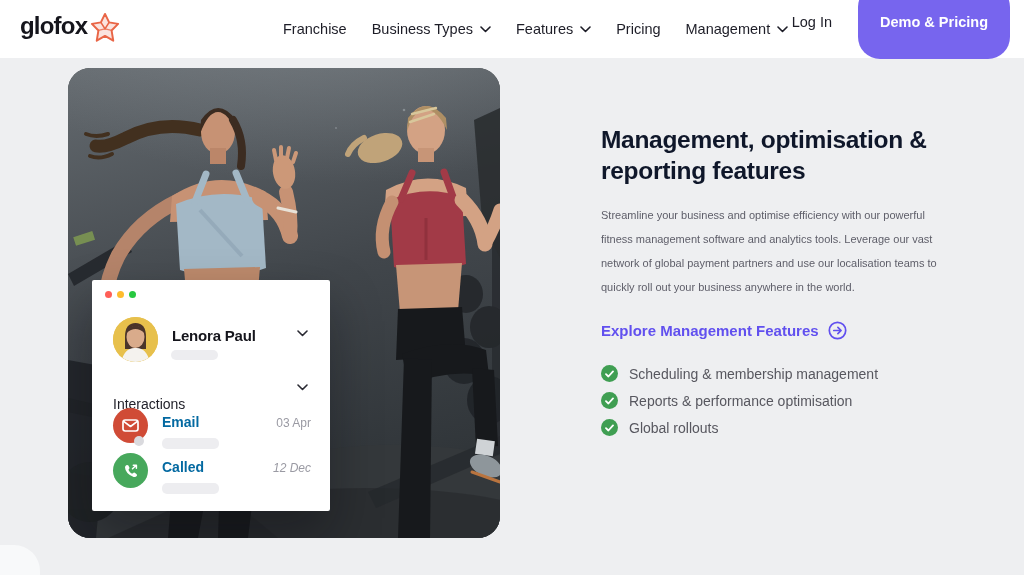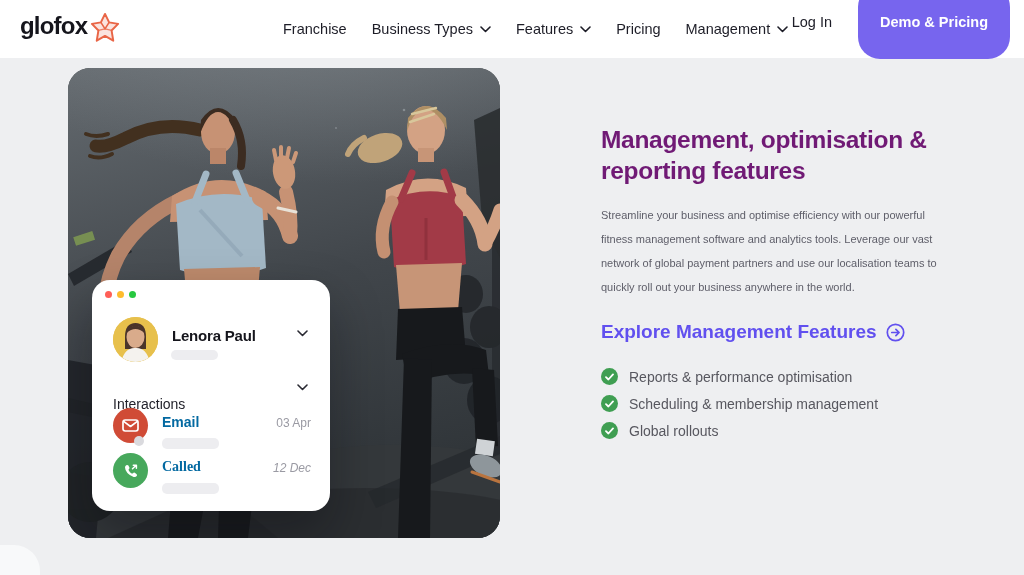--- a/index.html
+++ b/index.html
@@ -57,21 +57,21 @@
 
   .media {
     position: absolute; left: 68px; top: 10px; width: 432px; height: 470px;
     border-radius: 22px; overflow: hidden; background: #3a3f43;
   }
   .media svg.scene { display: block; width: 432px; height: 470px; }
 
   
   .crm-card {
     position: absolute; left: 24px; top: 212px; width: 238px; height: 231px;
-    background: #ffffff; border-radius: 18px;
+    background: #ffffff; border-radius: 2px;
     box-shadow: 0 24px 50px rgba(8,10,14,0.35);
   }
   .window-dots { position: absolute; top: 11px; left: 13px; display: flex; gap: 5px; }
   .window-dot { width: 7px; height: 7px; border-radius: 50%; }
   .dot-red { background: #ff5f57; }
   .dot-yellow { background: #febc2e; }
   .dot-green { background: #28c840; }
 
   .avatar {
     position: absolute; left: 21px; top: 37px; width: 45px; height: 45px;
@@ -99,37 +99,37 @@
     display: flex; align-items: center; justify-content: center; z-index: 2;
   }
   .icon-email { top: 128px; background: #d04b36; }
   .icon-call  { top: 173px; background: #47a85c; }
   .timeline-dot {
     position: absolute; left: 42px; top: 156px; width: 10px; height: 10px;
     border-radius: 50%; background: #dadade; z-index: 3;
   }
   .int-label { position: absolute; left: 70px; font-size: 14px; font-weight: bold; color: #0369a1; }
   .lbl-email { top: 134px; }
-  .lbl-call  { top: 179px; font-family: Liberation Serif, serif; }
+  .lbl-call  { top: 179px; }
   .int-date { position: absolute; right: 19px; font-size: 12px; color: #9a9aa3; }
   .date-email { top: 136px; }
   .date-call  { top: 181px; font-style: italic; }
 
   
   .copy { position: absolute; left: 601px; top: 66px; width: 352px; }
   .headline {
     font-size: 24.5px; line-height: 31px; font-weight: bold;
-    color: #701a75; letter-spacing: -0.3px;
+    color: #0f172a; letter-spacing: -0.3px;
   }
   .body-text {
     margin-top: 17px; font-size: 11px; line-height: 24px; color: #5e5e69;
   }
   .feature-link {
     margin-top: 22px; display: flex; align-items: center; gap: 9px;
-    color: #6150ef; font-size: 19px; font-weight: bold; cursor: pointer;
+    color: #6150ef; font-size: 15px; font-weight: bold; cursor: pointer;
     text-decoration: none; width: max-content;
   }
   .checklist {
     list-style: none; margin-top: 25px;
     display: flex; flex-direction: column; gap: 10px;
   }
   .check-item { display: flex; align-items: center; gap: 11px; font-size: 14px; color: #57575f; }
   .check-badge {
     width: 17px; height: 17px; border-radius: 50%; background: #3f9e52;
     display: flex; align-items: center; justify-content: center; flex: 0 0 17px;
@@ -355,29 +355,29 @@
         </svg>
       </a>
 
       <ul class="checklist">
         <li class="check-item">
           <span class="check-badge">
             <svg width="9" height="8" viewBox="0 0 9 8">
                 <path d="M1 4.2 L3.4 6.5 L8 1.4" fill="none" stroke="#ffffff" stroke-width="1.8" stroke-linecap="round" stroke-linejoin="round"></path>
               </svg>
           </span>
-          <span>Reports &amp; performance optimisation</span>
+          <span>Scheduling &amp; membership management</span>
         </li>
         <li class="check-item">
           <span class="check-badge">
             <svg width="9" height="8" viewBox="0 0 9 8">
                 <path d="M1 4.2 L3.4 6.5 L8 1.4" fill="none" stroke="#ffffff" stroke-width="1.8" stroke-linecap="round" stroke-linejoin="round"></path>
               </svg>
           </span>
-          <span>Scheduling &amp; membership management</span>
+          <span>Reports &amp; performance optimisation</span>
         </li>
         <li class="check-item">
           <span class="check-badge">
             <svg width="9" height="8" viewBox="0 0 9 8">
                 <path d="M1 4.2 L3.4 6.5 L8 1.4" fill="none" stroke="#ffffff" stroke-width="1.8" stroke-linecap="round" stroke-linejoin="round"></path>
               </svg>
           </span>
           <span>Global rollouts</span>
         </li>
       </ul>

